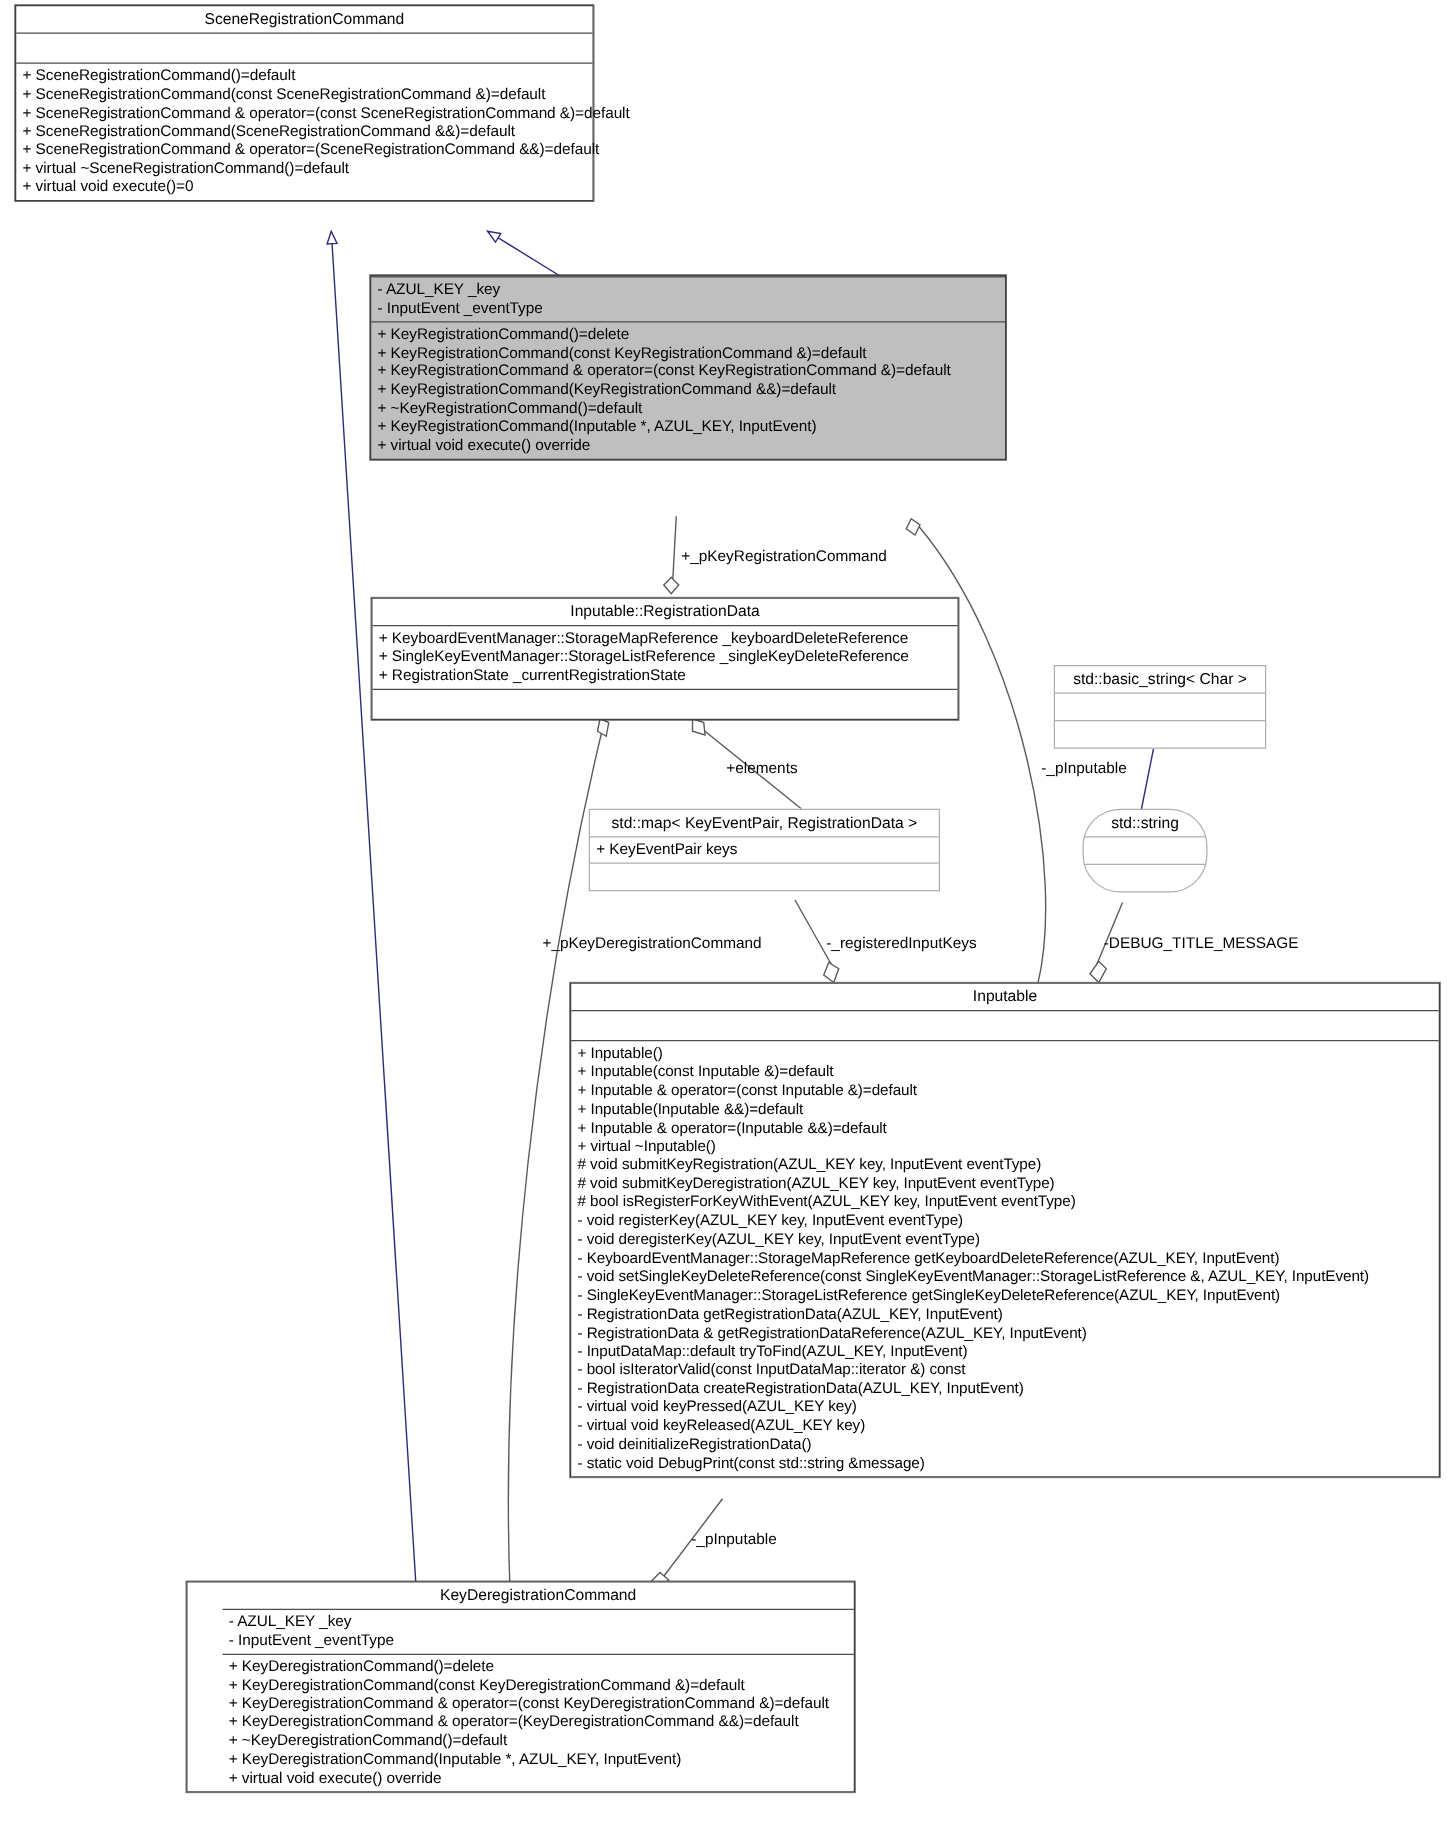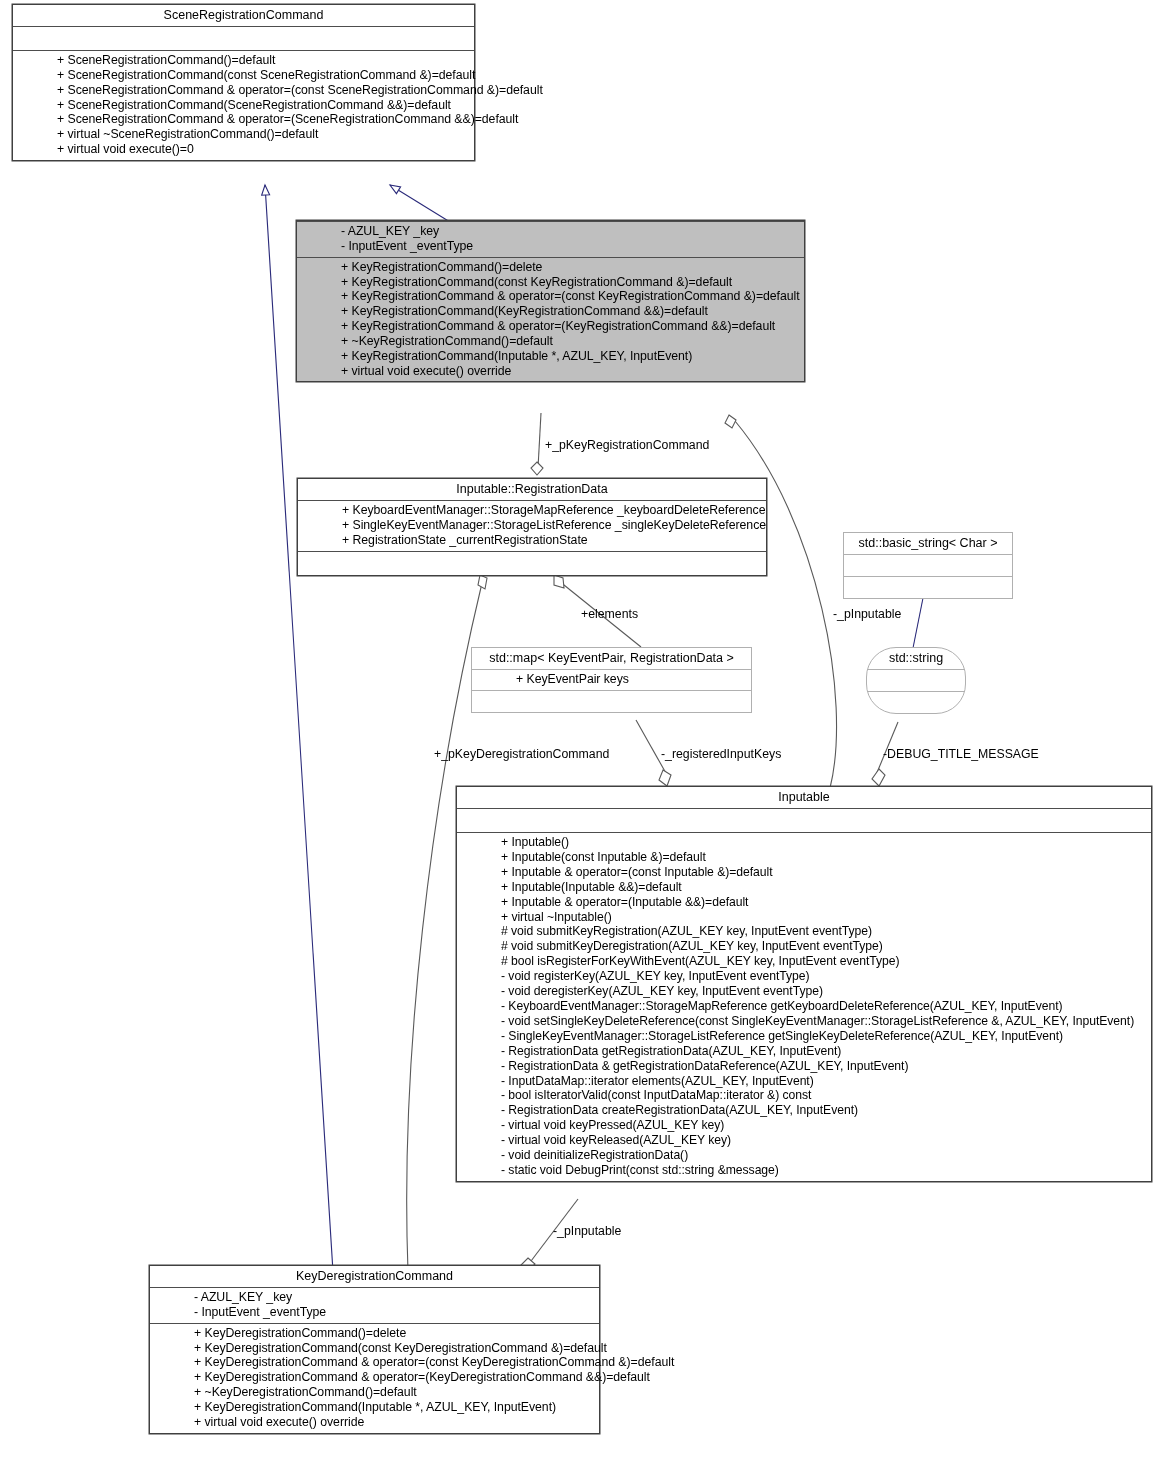--- a/index.html
+++ b/index.html
@@ -63,21 +63,20 @@
 
   .uml-section {
     padding: 2px 5px 3px 5px;
   }
   .uml-line {
     font-size: 12.3px;
     line-height: 14.85px;
     color: #000;
     white-space: nowrap;
     letter-spacing: -0.05px;
-    margin-left: 39px;
   }
   .uml-line.small {
     font-size: 12.2px;
     line-height: 14.9px;
   }
   .empty-row {
     height: 18px;
   }
   .empty-row.sm { height: 16px; }
 
@@ -173,21 +172,20 @@
     <div class="uml-section">
       <div class="uml-line">- AZUL_KEY _key</div>
       <div class="uml-line">- InputEvent _eventType</div>
     </div>
     <div class="sep"></div>
     <div class="uml-section">
       <div class="uml-line">+ KeyRegistrationCommand()=delete</div>
       <div class="uml-line">+ KeyRegistrationCommand(const KeyRegistrationCommand &amp;)=default</div>
       <div class="uml-line">+ KeyRegistrationCommand &amp; operator=(const KeyRegistrationCommand &amp;)=default</div>
       <div class="uml-line">+ KeyRegistrationCommand(KeyRegistrationCommand &amp;&amp;)=default</div>
-      <div class="uml-line">+ KeyRegistrationCommand &amp; operator=(KeyRegistrationCommand &amp;&amp;)=default</div>
       <div class="uml-line">+ ~KeyRegistrationCommand()=default</div>
       <div class="uml-line">+ KeyRegistrationCommand(Inputable *, AZUL_KEY, InputEvent)</div>
       <div class="uml-line">+ virtual void execute() override</div>
     </div>
   </div>
 
   <div class="umlbox thick" style="left:297px; top:478px; width:470px;">
     <div class="uml-title">Inputable::RegistrationData</div>
     <div class="sep"></div>
     <div class="uml-section">
@@ -254,31 +252,31 @@
       <div class="uml-line small"># void submitKeyRegistration(AZUL_KEY key, InputEvent eventType)</div>
       <div class="uml-line small"># void submitKeyDeregistration(AZUL_KEY key, InputEvent eventType)</div>
       <div class="uml-line small"># bool isRegisterForKeyWithEvent(AZUL_KEY key, InputEvent eventType)</div>
       <div class="uml-line small">- void registerKey(AZUL_KEY key, InputEvent eventType)</div>
       <div class="uml-line small">- void deregisterKey(AZUL_KEY key, InputEvent eventType)</div>
       <div class="uml-line small">- KeyboardEventManager::StorageMapReference getKeyboardDeleteReference(AZUL_KEY, InputEvent)</div>
       <div class="uml-line small">- void setSingleKeyDeleteReference(const SingleKeyEventManager::StorageListReference &amp;, AZUL_KEY, InputEvent)</div>
       <div class="uml-line small">- SingleKeyEventManager::StorageListReference getSingleKeyDeleteReference(AZUL_KEY, InputEvent)</div>
       <div class="uml-line small">- RegistrationData getRegistrationData(AZUL_KEY, InputEvent)</div>
       <div class="uml-line small">- RegistrationData &amp; getRegistrationDataReference(AZUL_KEY, InputEvent)</div>
-      <div class="uml-line small">- InputDataMap::iterator elements(AZUL_KEY, InputEvent)</div>
+      <div class="uml-line small">- InputDataMap::default tryToFind(AZUL_KEY, InputEvent)</div>
       <div class="uml-line small">- bool isIteratorValid(const InputDataMap::iterator &amp;) const</div>
       <div class="uml-line small">- RegistrationData createRegistrationData(AZUL_KEY, InputEvent)</div>
       <div class="uml-line small">- virtual void keyPressed(AZUL_KEY key)</div>
       <div class="uml-line small">- virtual void keyReleased(AZUL_KEY key)</div>
       <div class="uml-line small">- void deinitializeRegistrationData()</div>
       <div class="uml-line small">- static void DebugPrint(const std::string &amp;message)</div>
     </div>
   </div>
 
-  <div class="umlbox thick" style="left:149px; top:1265px; width:451px;">
+  <div class="umlbox thick" style="left:149px; top:1265px; width:535px;padding-left:28px;">
     <div class="uml-title">KeyDeregistrationCommand</div>
     <div class="sep"></div>
     <div class="uml-section">
       <div class="uml-line">- AZUL_KEY _key</div>
       <div class="uml-line">- InputEvent _eventType</div>
     </div>
     <div class="sep"></div>
     <div class="uml-section">
       <div class="uml-line">+ KeyDeregistrationCommand()=delete</div>
       <div class="uml-line">+ KeyDeregistrationCommand(const KeyDeregistrationCommand &amp;)=default</div>

